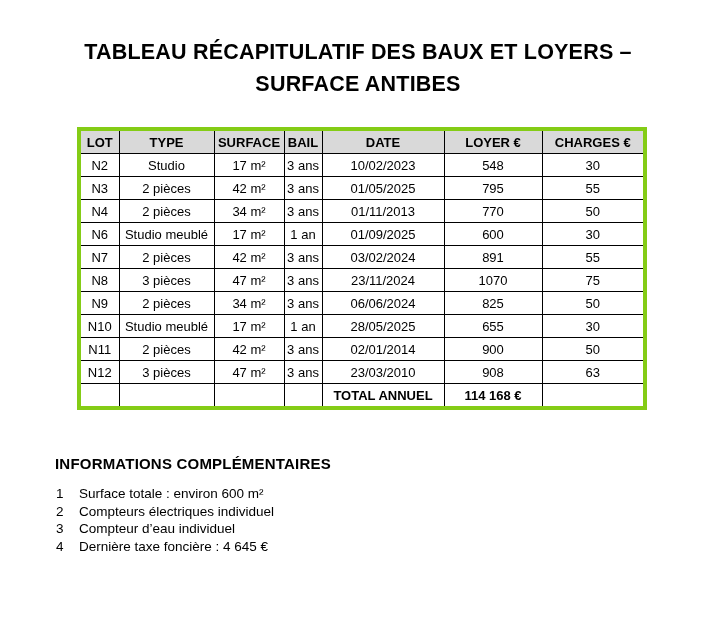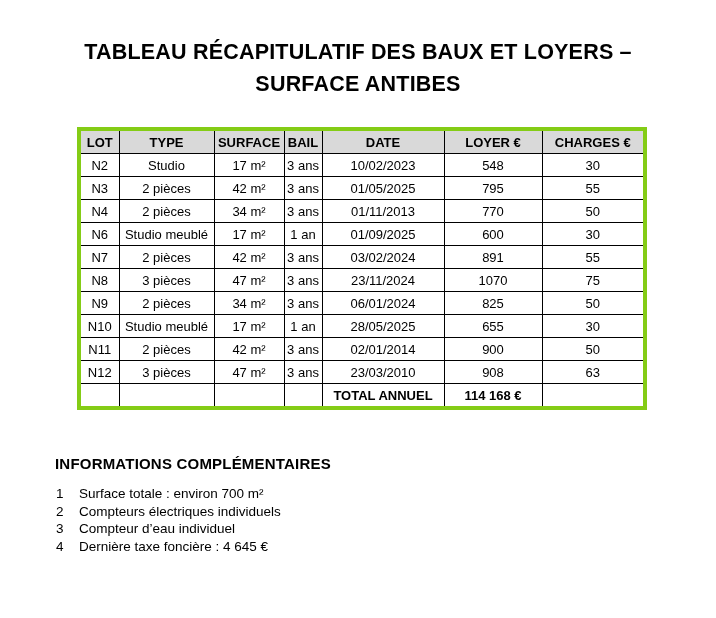--- a/index.html
+++ b/index.html
@@ -162,21 +162,21 @@
           <td>3 ans</td>
           <td>23/11/2024</td>
           <td>1070</td>
           <td>75</td>
         </tr>
         <tr>
           <td>N9</td>
           <td>2 pièces</td>
           <td>34 m²</td>
           <td>3 ans</td>
-          <td>06/01/2024</td>
+          <td>06/06/2024</td>
           <td>825</td>
           <td>50</td>
         </tr>
         <tr>
           <td>N10</td>
           <td>Studio meublé</td>
           <td>17 m²</td>
           <td>1 an</td>
           <td>28/05/2025</td>
           <td>655</td>
@@ -210,25 +210,25 @@
           <td></td>
         </tr>
       </tbody>
   </table>
 
   <h2 class="info-heading">INFORMATIONS COMPLÉMENTAIRES</h2>
 
   <div id="info-list" class="info-list">
       <div class="info-item">
         <span class="num">1</span>
-        <span class="txt">Surface totale : environ 700 m²</span>
+        <span class="txt">Surface totale : environ 600 m²</span>
       </div>
       <div class="info-item">
         <span class="num">2</span>
-        <span class="txt">Compteurs électriques individuels</span>
+        <span class="txt">Compteurs électriques individuel</span>
       </div>
       <div class="info-item">
         <span class="num">3</span>
         <span class="txt">Compteur d’eau individuel</span>
       </div>
       <div class="info-item">
         <span class="num">4</span>
         <span class="txt">Dernière taxe foncière : 4 645 €</span>
       </div>
     </div>

